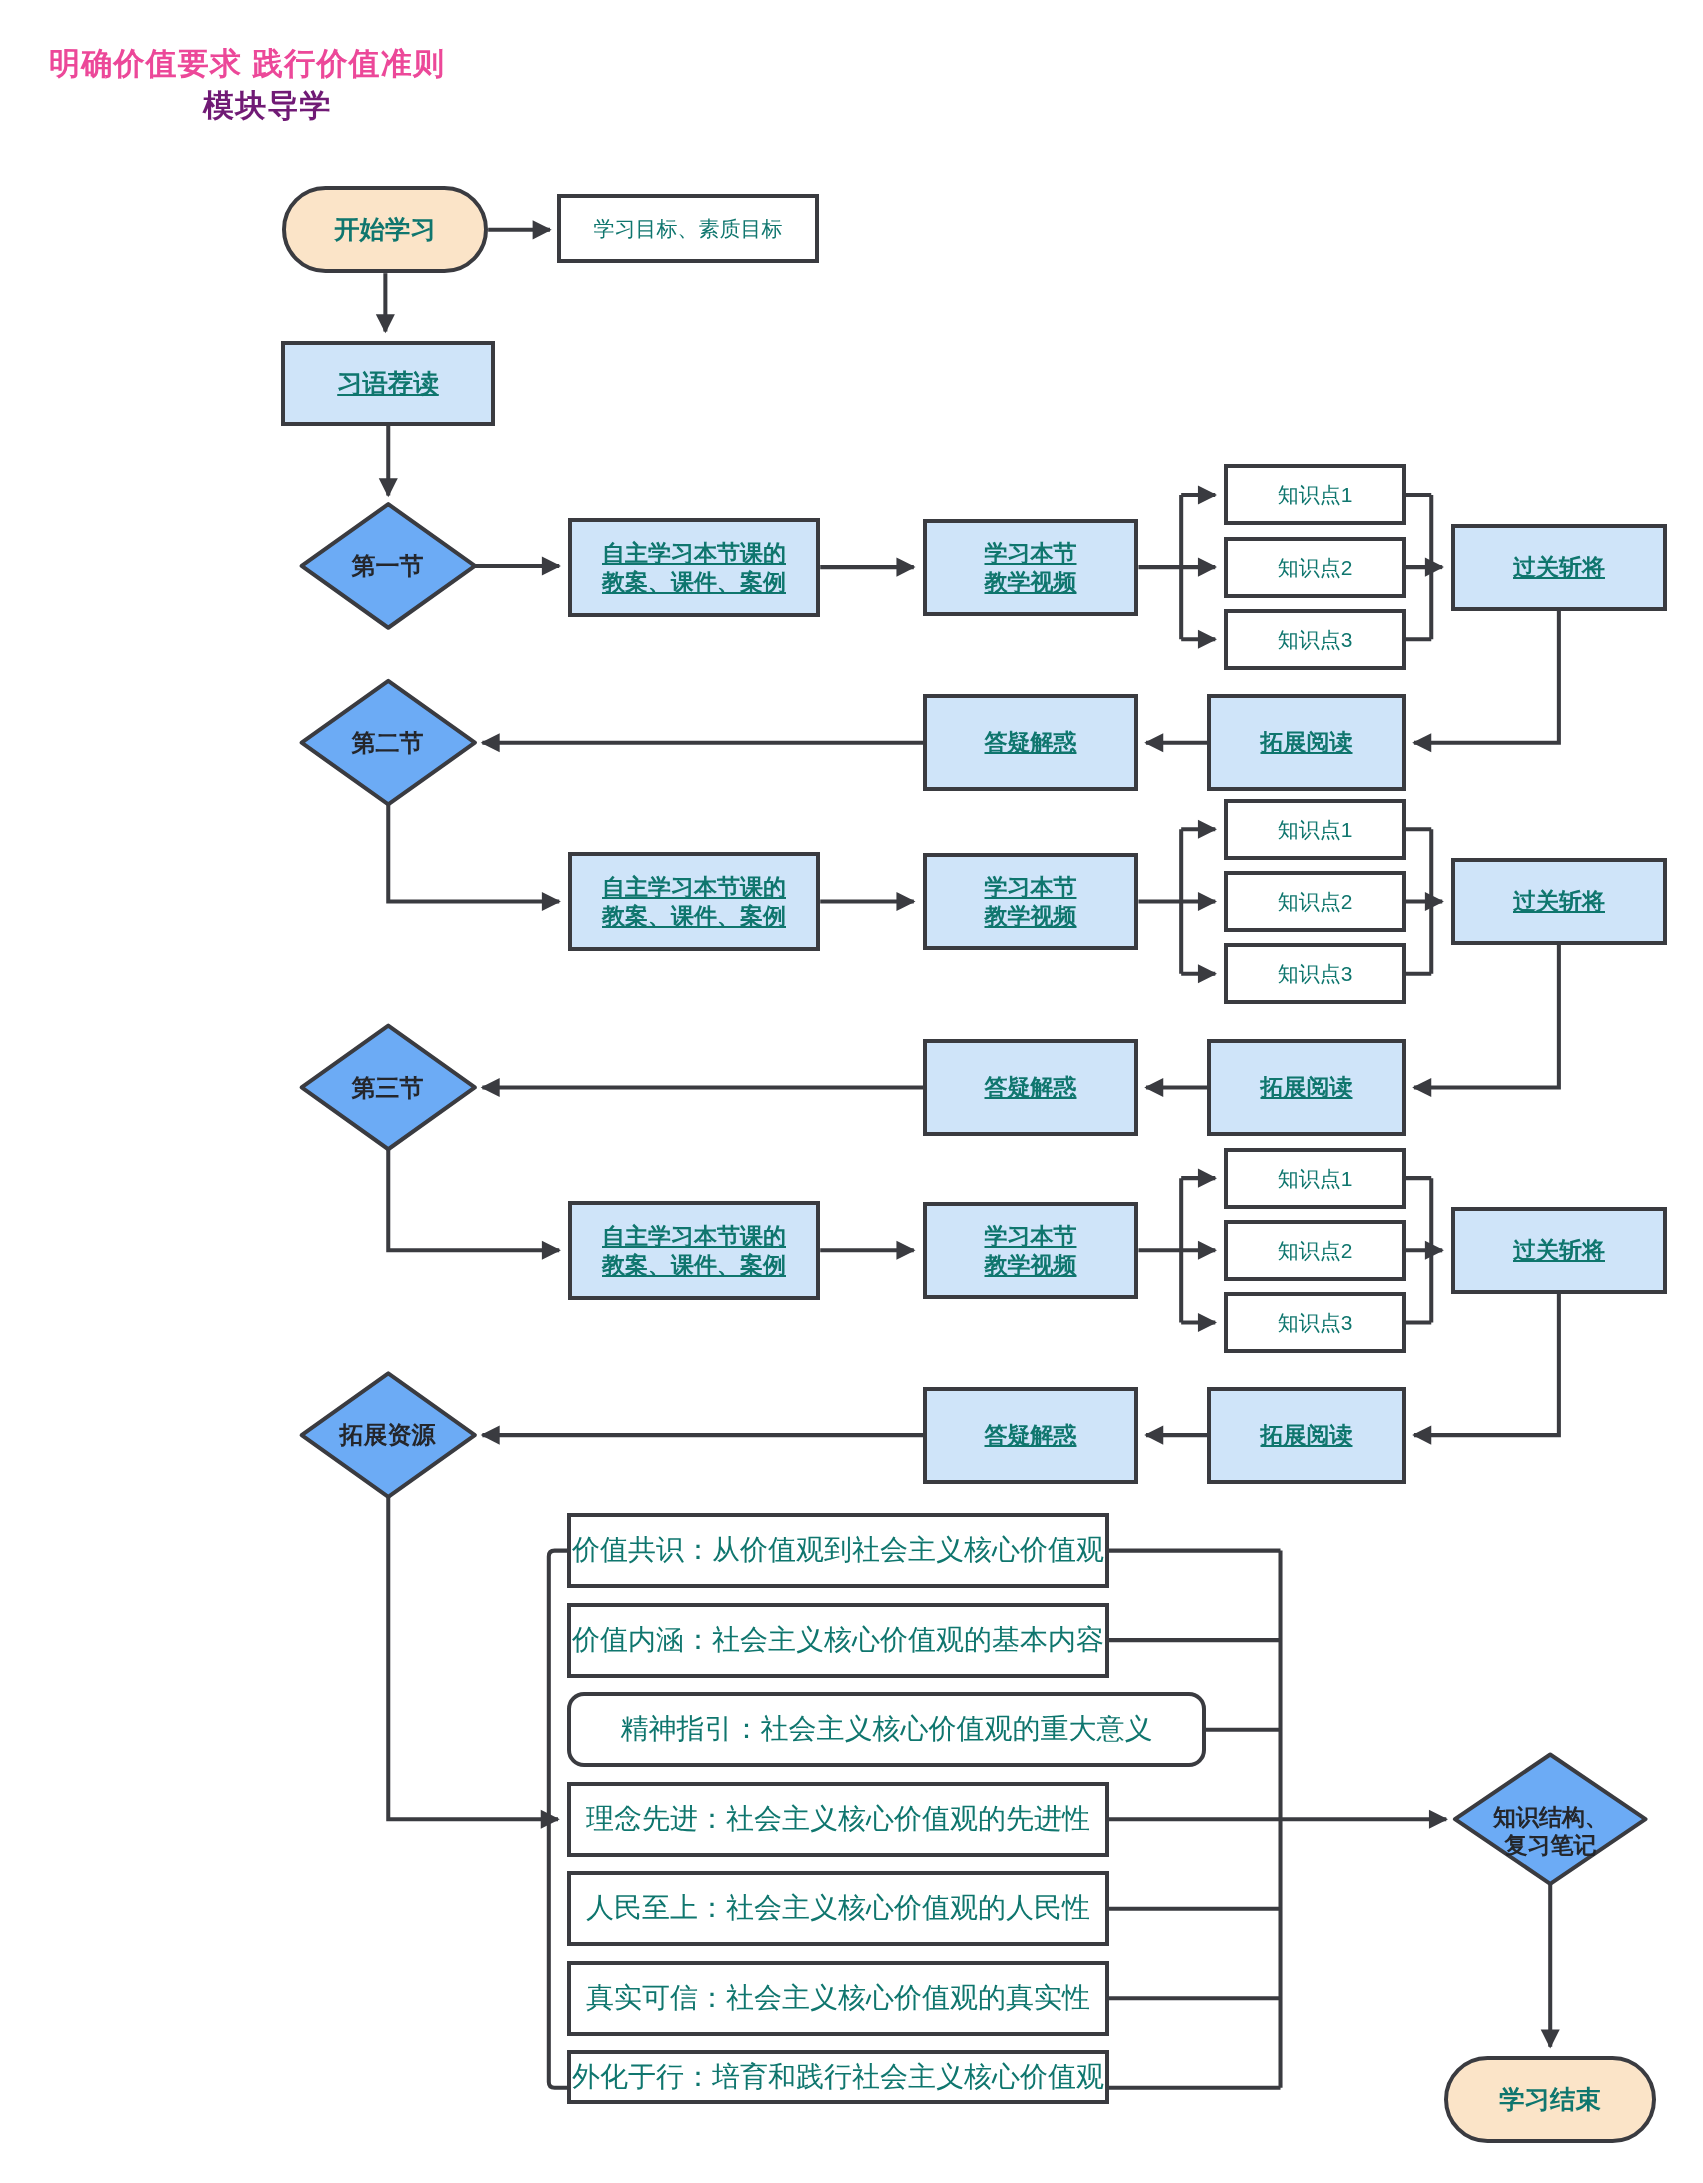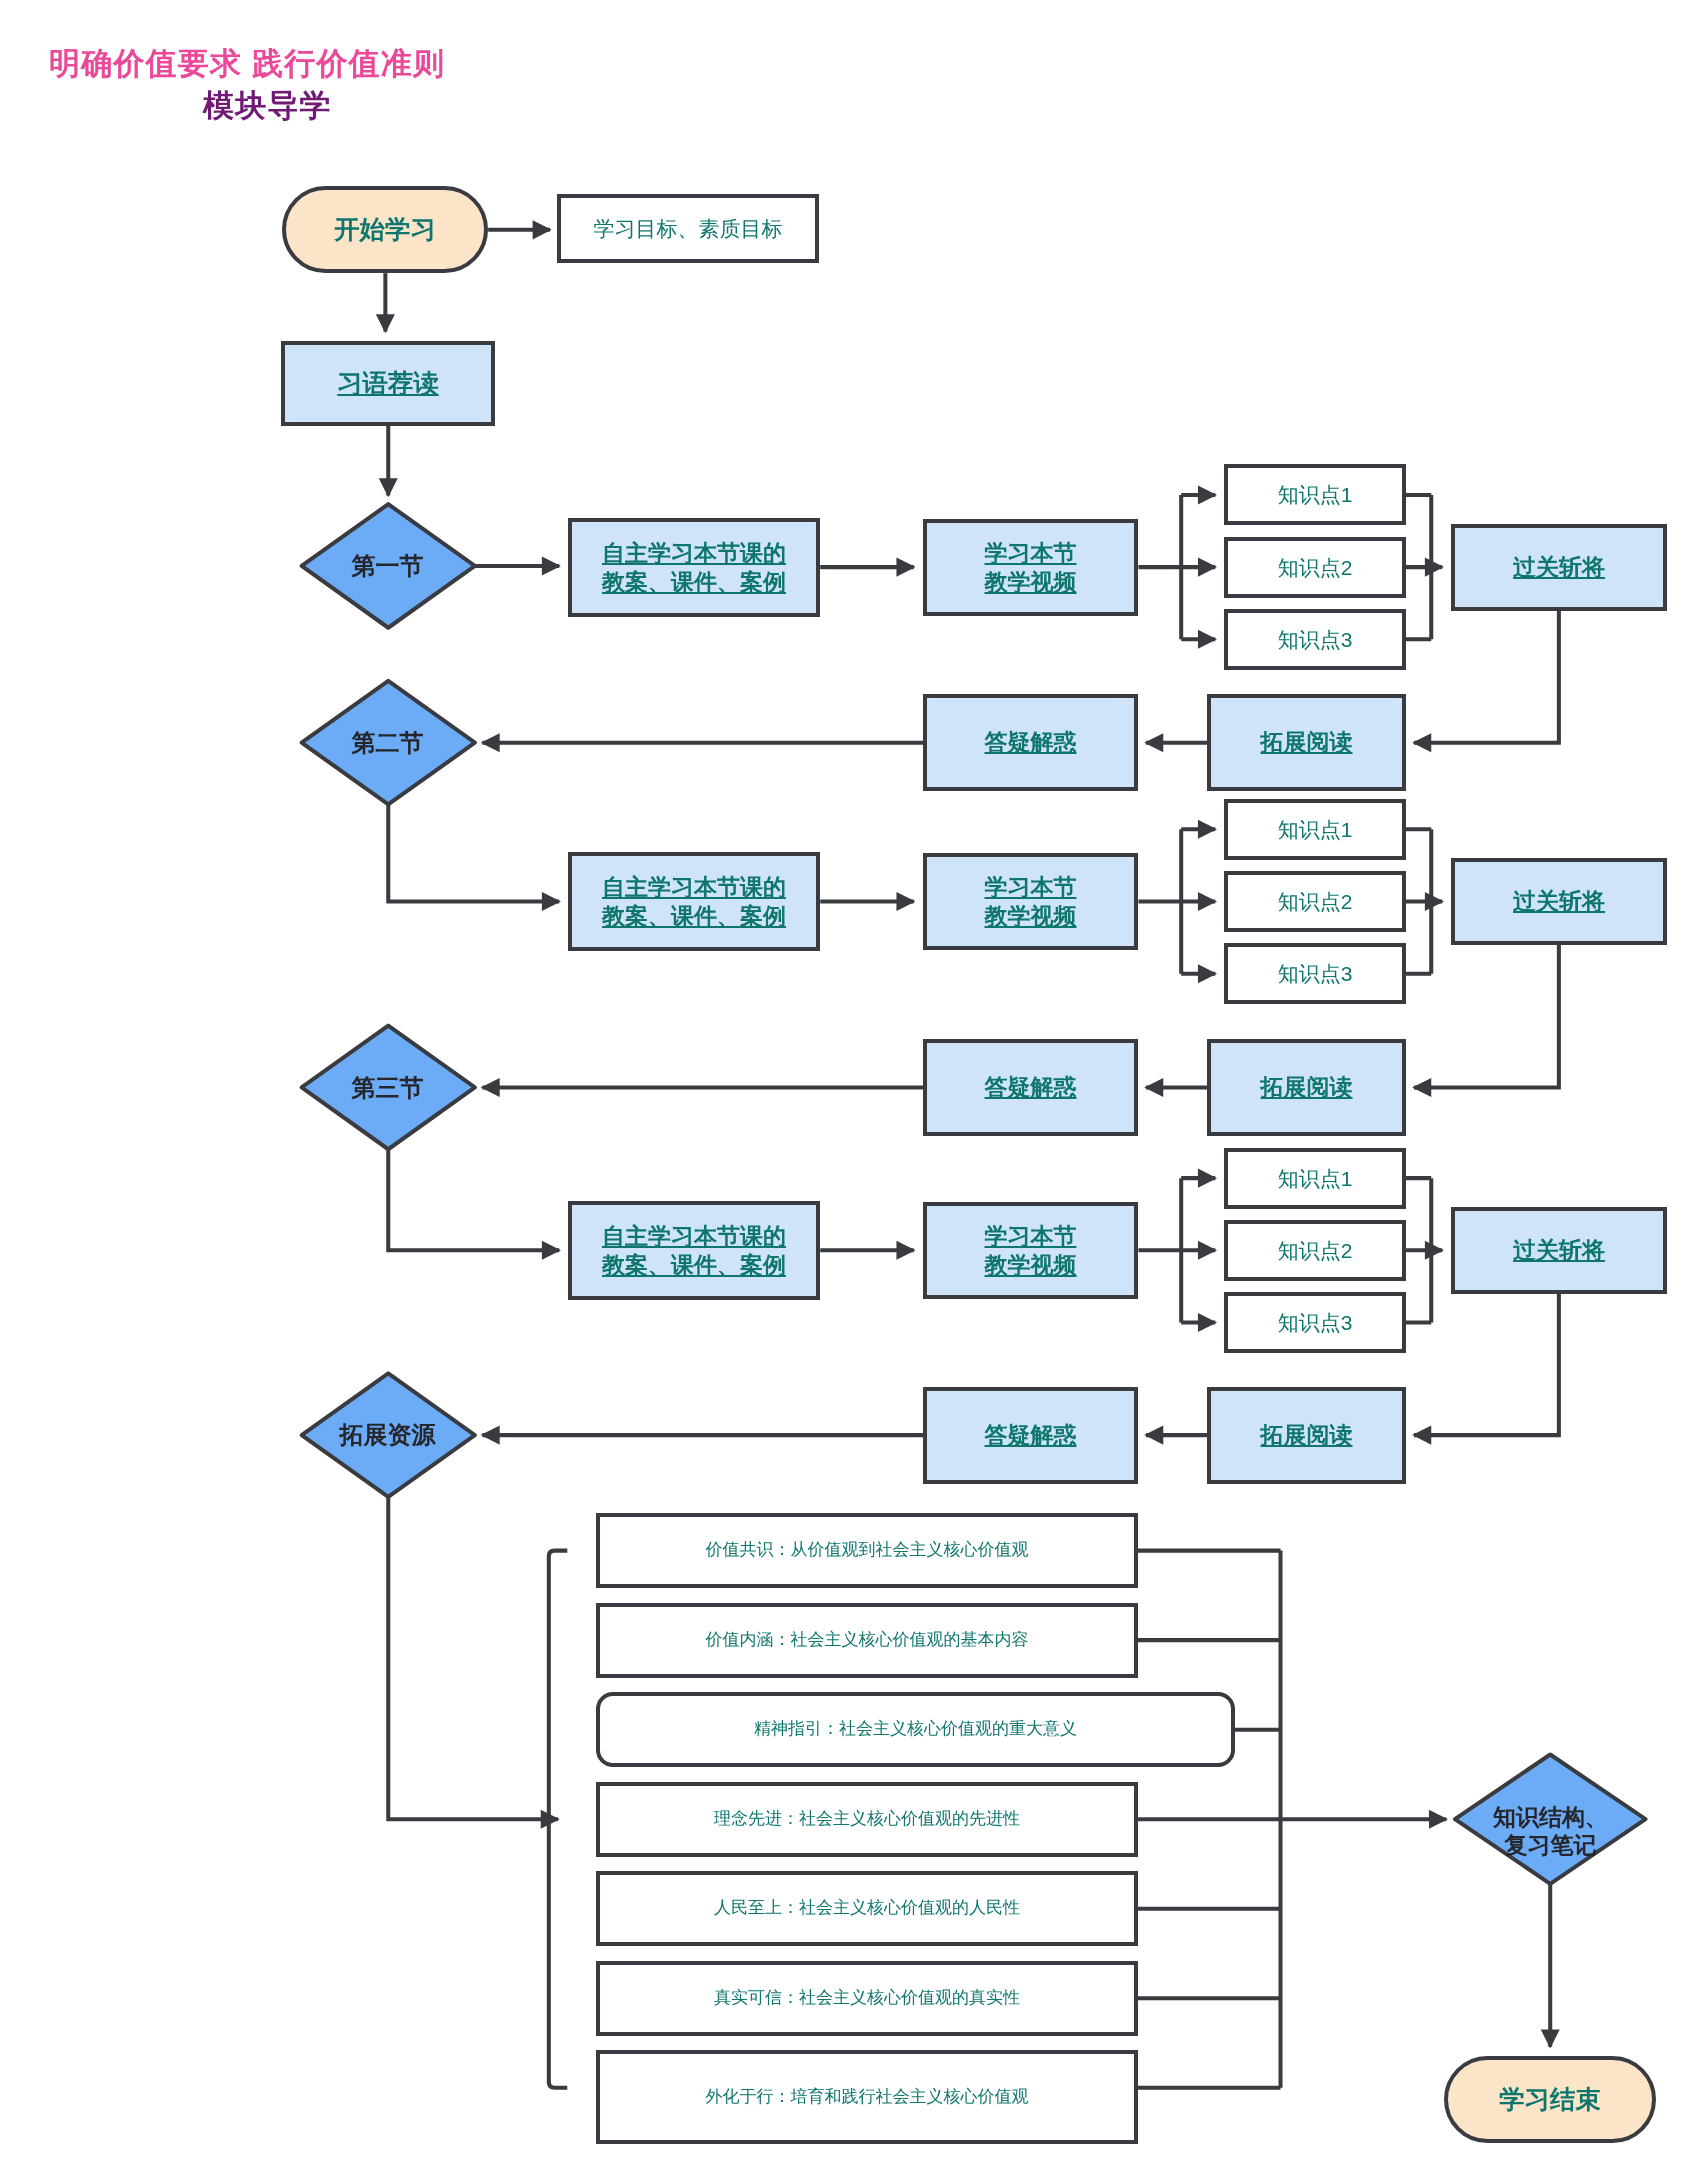--- a/index.html
+++ b/index.html
@@ -6,21 +6,21 @@
   body{position:relative;width:1704px;height:2183px;font-family:"Liberation Sans","DejaVu Sans",sans-serif;}
   #lines{position:absolute;left:0;top:0;z-index:1;}
   .node{position:absolute;box-sizing:border-box;border:4px solid var(--line-dark,#3a3b40);
         display:flex;flex-direction:column;align-items:center;justify-content:center;
         text-align:center;color:#0f766e;line-height:1.22;z-index:2;}
   .blue{background:var(--box-blue,#cfe4f9);text-decoration:underline;}
   .white{background:#ffffff;}
   .peach{background:var(--terminator-peach,#fbe4c8);border-radius:44px;}
   .f44{font-size:25.4px;font-weight:700;}
   .f40{font-size:23px;font-weight:700;}
-  .f38{font-size:17px;font-weight:400;margin-left:29px;}
+  .f38{font-size:28px;font-weight:400;}
   .f36{font-size:21px;font-weight:400;}
   .dlabel{position:absolute;z-index:3;display:flex;flex-direction:column;align-items:center;
           justify-content:center;text-align:center;font-weight:700;color:#24262b;line-height:1.2;}
   .title1{position:absolute;left:49px;top:43px;font-size:31px;font-weight:700;color:#ec4899;letter-spacing:1.2px;z-index:2;}
   .title2{position:absolute;left:203px;top:85px;font-size:31px;font-weight:700;color:#701a75;letter-spacing:1.2px;z-index:2;}
 </style>
 </head>
 <body>
 
 <svg id="lines" width="1704" height="2183" viewBox="0 0 2950 3780">
@@ -148,16 +148,16 @@
 <div class="node blue f40" style="left:1451px;top:1207px;width:216px;height:87px;">过关斩将</div>
 <div class="node blue f40" style="left:923px;top:1387px;width:215px;height:97px;">答疑解惑</div>
 <div class="node blue f40" style="left:1207px;top:1387px;width:199px;height:97px;">拓展阅读</div>
 
 <div class="node white f38" style="left:567px;top:1513px;width:542px;height:75px;">价值共识：从价值观到社会主义核心价值观</div>
 <div class="node white f38" style="left:567px;top:1603px;width:542px;height:75px;">价值内涵：社会主义核心价值观的基本内容</div>
 <div class="node white f38" style="left:567px;top:1692px;width:639px;height:75px;border-radius:17px;">精神指引：社会主义核心价值观的重大意义</div>
 <div class="node white f38" style="left:567px;top:1782px;width:542px;height:75px;">理念先进：社会主义核心价值观的先进性</div>
 <div class="node white f38" style="left:567px;top:1871px;width:542px;height:75px;font-family:Liberation Serif, serif;">人民至上：社会主义核心价值观的人民性</div>
 <div class="node white f38" style="left:567px;top:1961px;width:542px;height:75px;">真实可信：社会主义核心价值观的真实性</div>
-<div class="node white f38" style="left:567px;top:2050px;width:542px;height:94px;">外化于行：培育和践行社会主义核心价值观</div>
+<div class="node white f38" style="left:567px;top:2050px;width:542px;height:54px;">外化于行：培育和践行社会主义核心价值观</div>
 
 <div class="node peach f44" style="left:1444px;top:2056px;width:212px;height:87px;">学习结束</div>
 
 
 </body></html>

